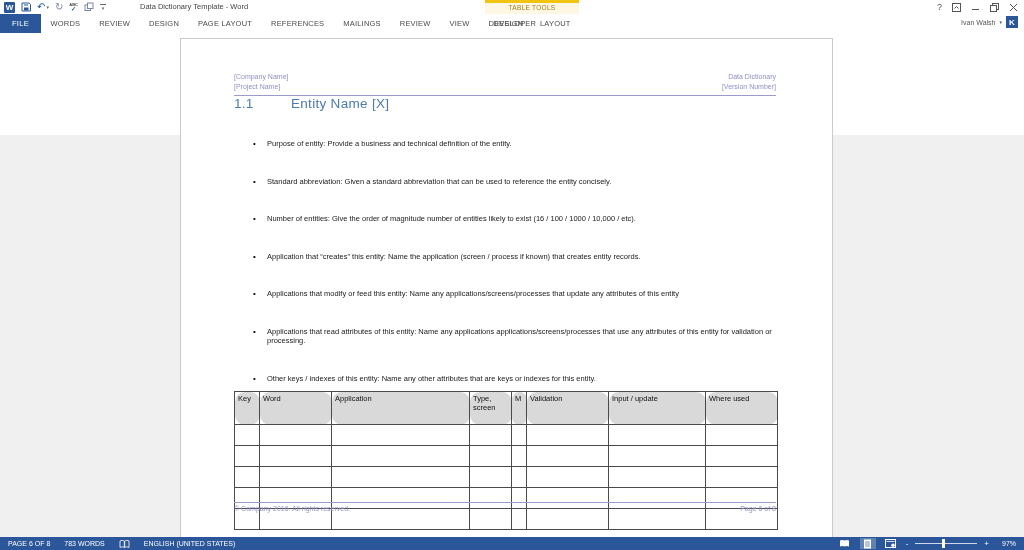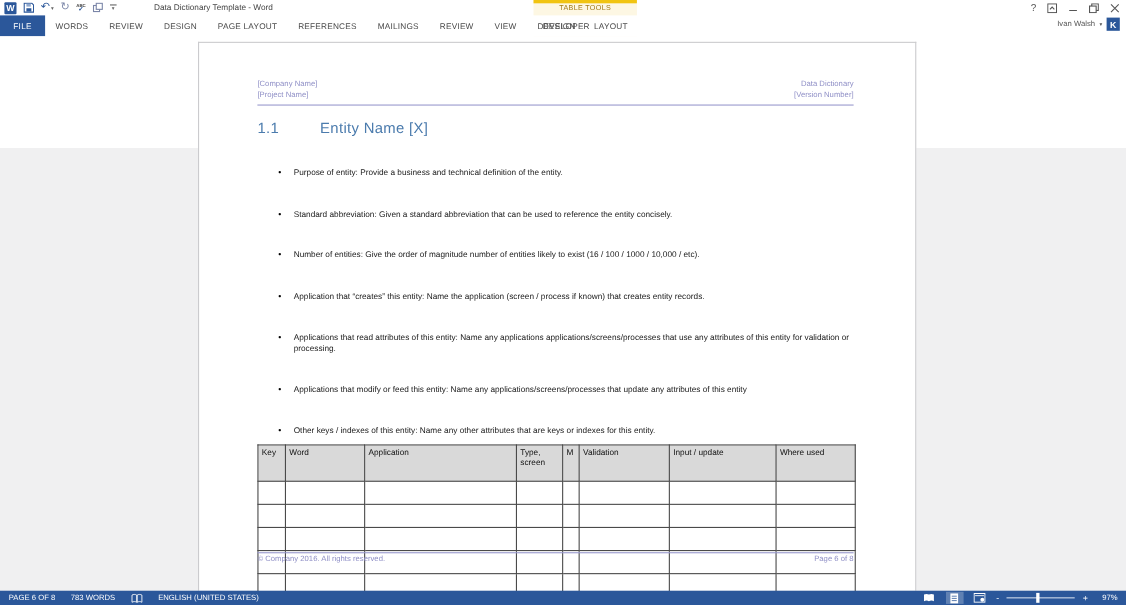--- a/index.html
+++ b/index.html
@@ -54,33 +54,33 @@
   .docarea { position:absolute; left:0; top:33px; width:1024px; height:504px;
              background:linear-gradient(#ffffff 0 102px, #f0f0f1 102px); }
   .page { position:absolute; left:180px; top:5px; width:653px; height:499px; background:#fff;
           border:1px solid #cbcbce; border-bottom:none; padding:0 56px 0 53px; }
 
   .pg-header { margin-top:33px; display:flex; justify-content:space-between;
                font-size:7px; line-height:10px; color:#8f8fc6;
                border-bottom:1px solid #9a9ace; padding-bottom:3px; }
   .pg-header .right { text-align:right; }
 
-  .heading { margin-top:13px; display:flex; align-items:baseline; color:#4b7bad;
+  .heading { margin-top:0; display:flex; align-items:baseline; color:#4b7bad;
              font-size:13.5px; letter-spacing:.3px; }
   .heading .num { width:57px; }
 
   ul.bullets { margin-top:14px; list-style:none; }
   ul.bullets li { position:relative; padding-left:33px; font-size:7.5px; line-height:9.5px;
                   color:#1a1a1a; margin-bottom:8px;margin-top:28px; }
   ul.bullets li::before { content:"•"; position:absolute; left:19px; top:0; font-size:8px; color:#000; }
 
   table.dd { margin-top:6px; width:543px; border-collapse:collapse; table-layout:fixed; }
   table.dd th, table.dd td { border:1px solid #4a4a4a; font-size:7.5px; font-weight:normal;
                              text-align:left; vertical-align:top; padding:2px 3px; }
-  table.dd th { background:#d9d9d9; height:33px; line-height:9px; color:#111; }
+  table.dd th { background:#d9d9d9; height:33px; line-height:9px; color:#111;border-radius:10px; }
   table.dd td { height:21px; background:#fff; }
   table.dd { border:1px solid #3d3d3d; }
 
   .pg-footer { position:absolute; left:53px; right:56px; top:463px;
                border-top:1px solid #9a9ace; padding-top:2px;
                display:flex; justify-content:space-between; font-size:7px; color:#8f8fc6; }
 
   
   .statusbar { position:absolute; left:0; top:537px; width:1024px; height:13px; background:#2b579a;
                color:#fff; display:flex; align-items:center; font-size:7px; }
@@ -207,22 +207,22 @@
     <div class="heading">
       <span class="num">1.1</span>
       <span>Entity Name [X]</span>
     </div>
 
     <ul class="bullets">
         <li>Purpose of entity: Provide a business and technical definition of the entity.</li>
         <li>Standard abbreviation: Given a standard abbreviation that can be used to reference the entity concisely.</li>
         <li>Number of entities: Give the order of magnitude number of entities likely to exist (16 / 100 / 1000 / 10,000 / etc).</li>
         <li>Application that “creates” this entity: Name the application (screen / process if known) that creates entity records.</li>
+        <li>Applications that modify or feed this entity: Name any applications/screens/processes that update any attributes of this entity</li>
         <li>Applications that read attributes of this entity: Name any applications applications/screens/processes that use any attributes of this entity for validation or processing.</li>
-        <li>Applications that modify or feed this entity: Name any applications/screens/processes that update any attributes of this entity</li>
         <li>Other keys / indexes of this entity: Name any other attributes that are keys or indexes for this entity.</li>
       </ul>
 
     <table class="dd">
       <colgroup>
         <col style="width:25px">
           <col style="width:72px">
           <col style="width:138px">
           <col style="width:42px">
         <col style="width:15px">

